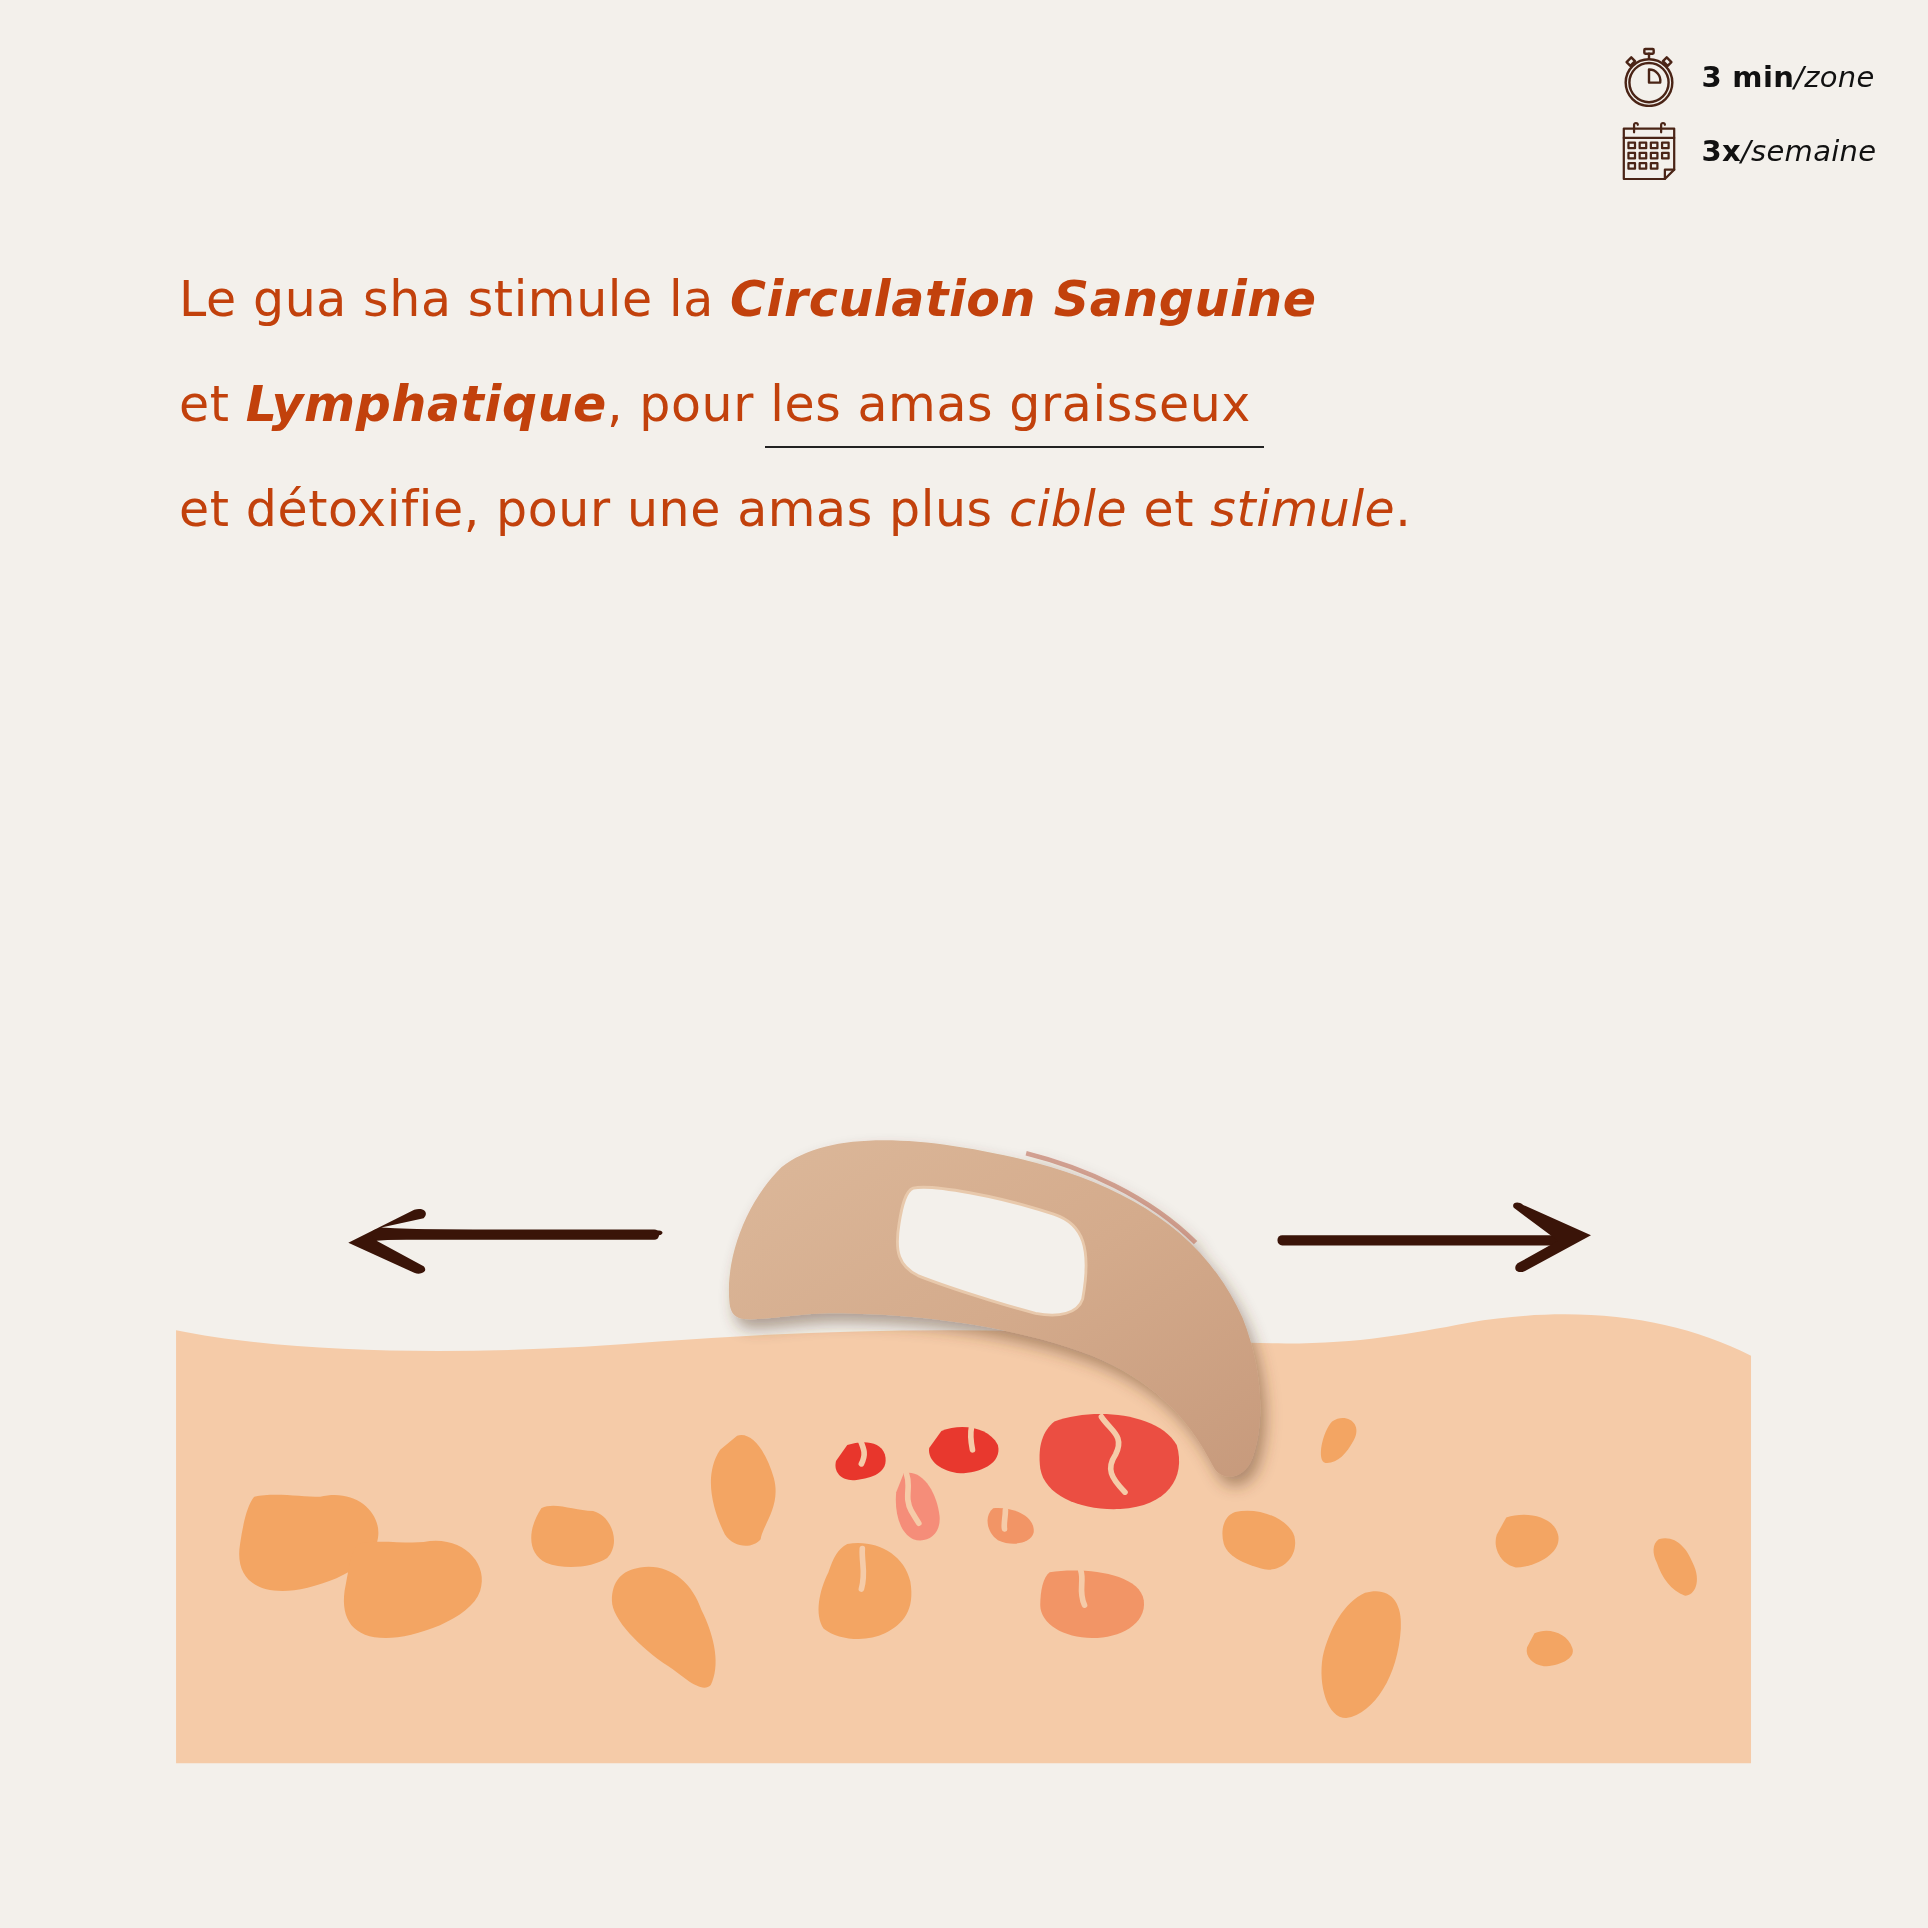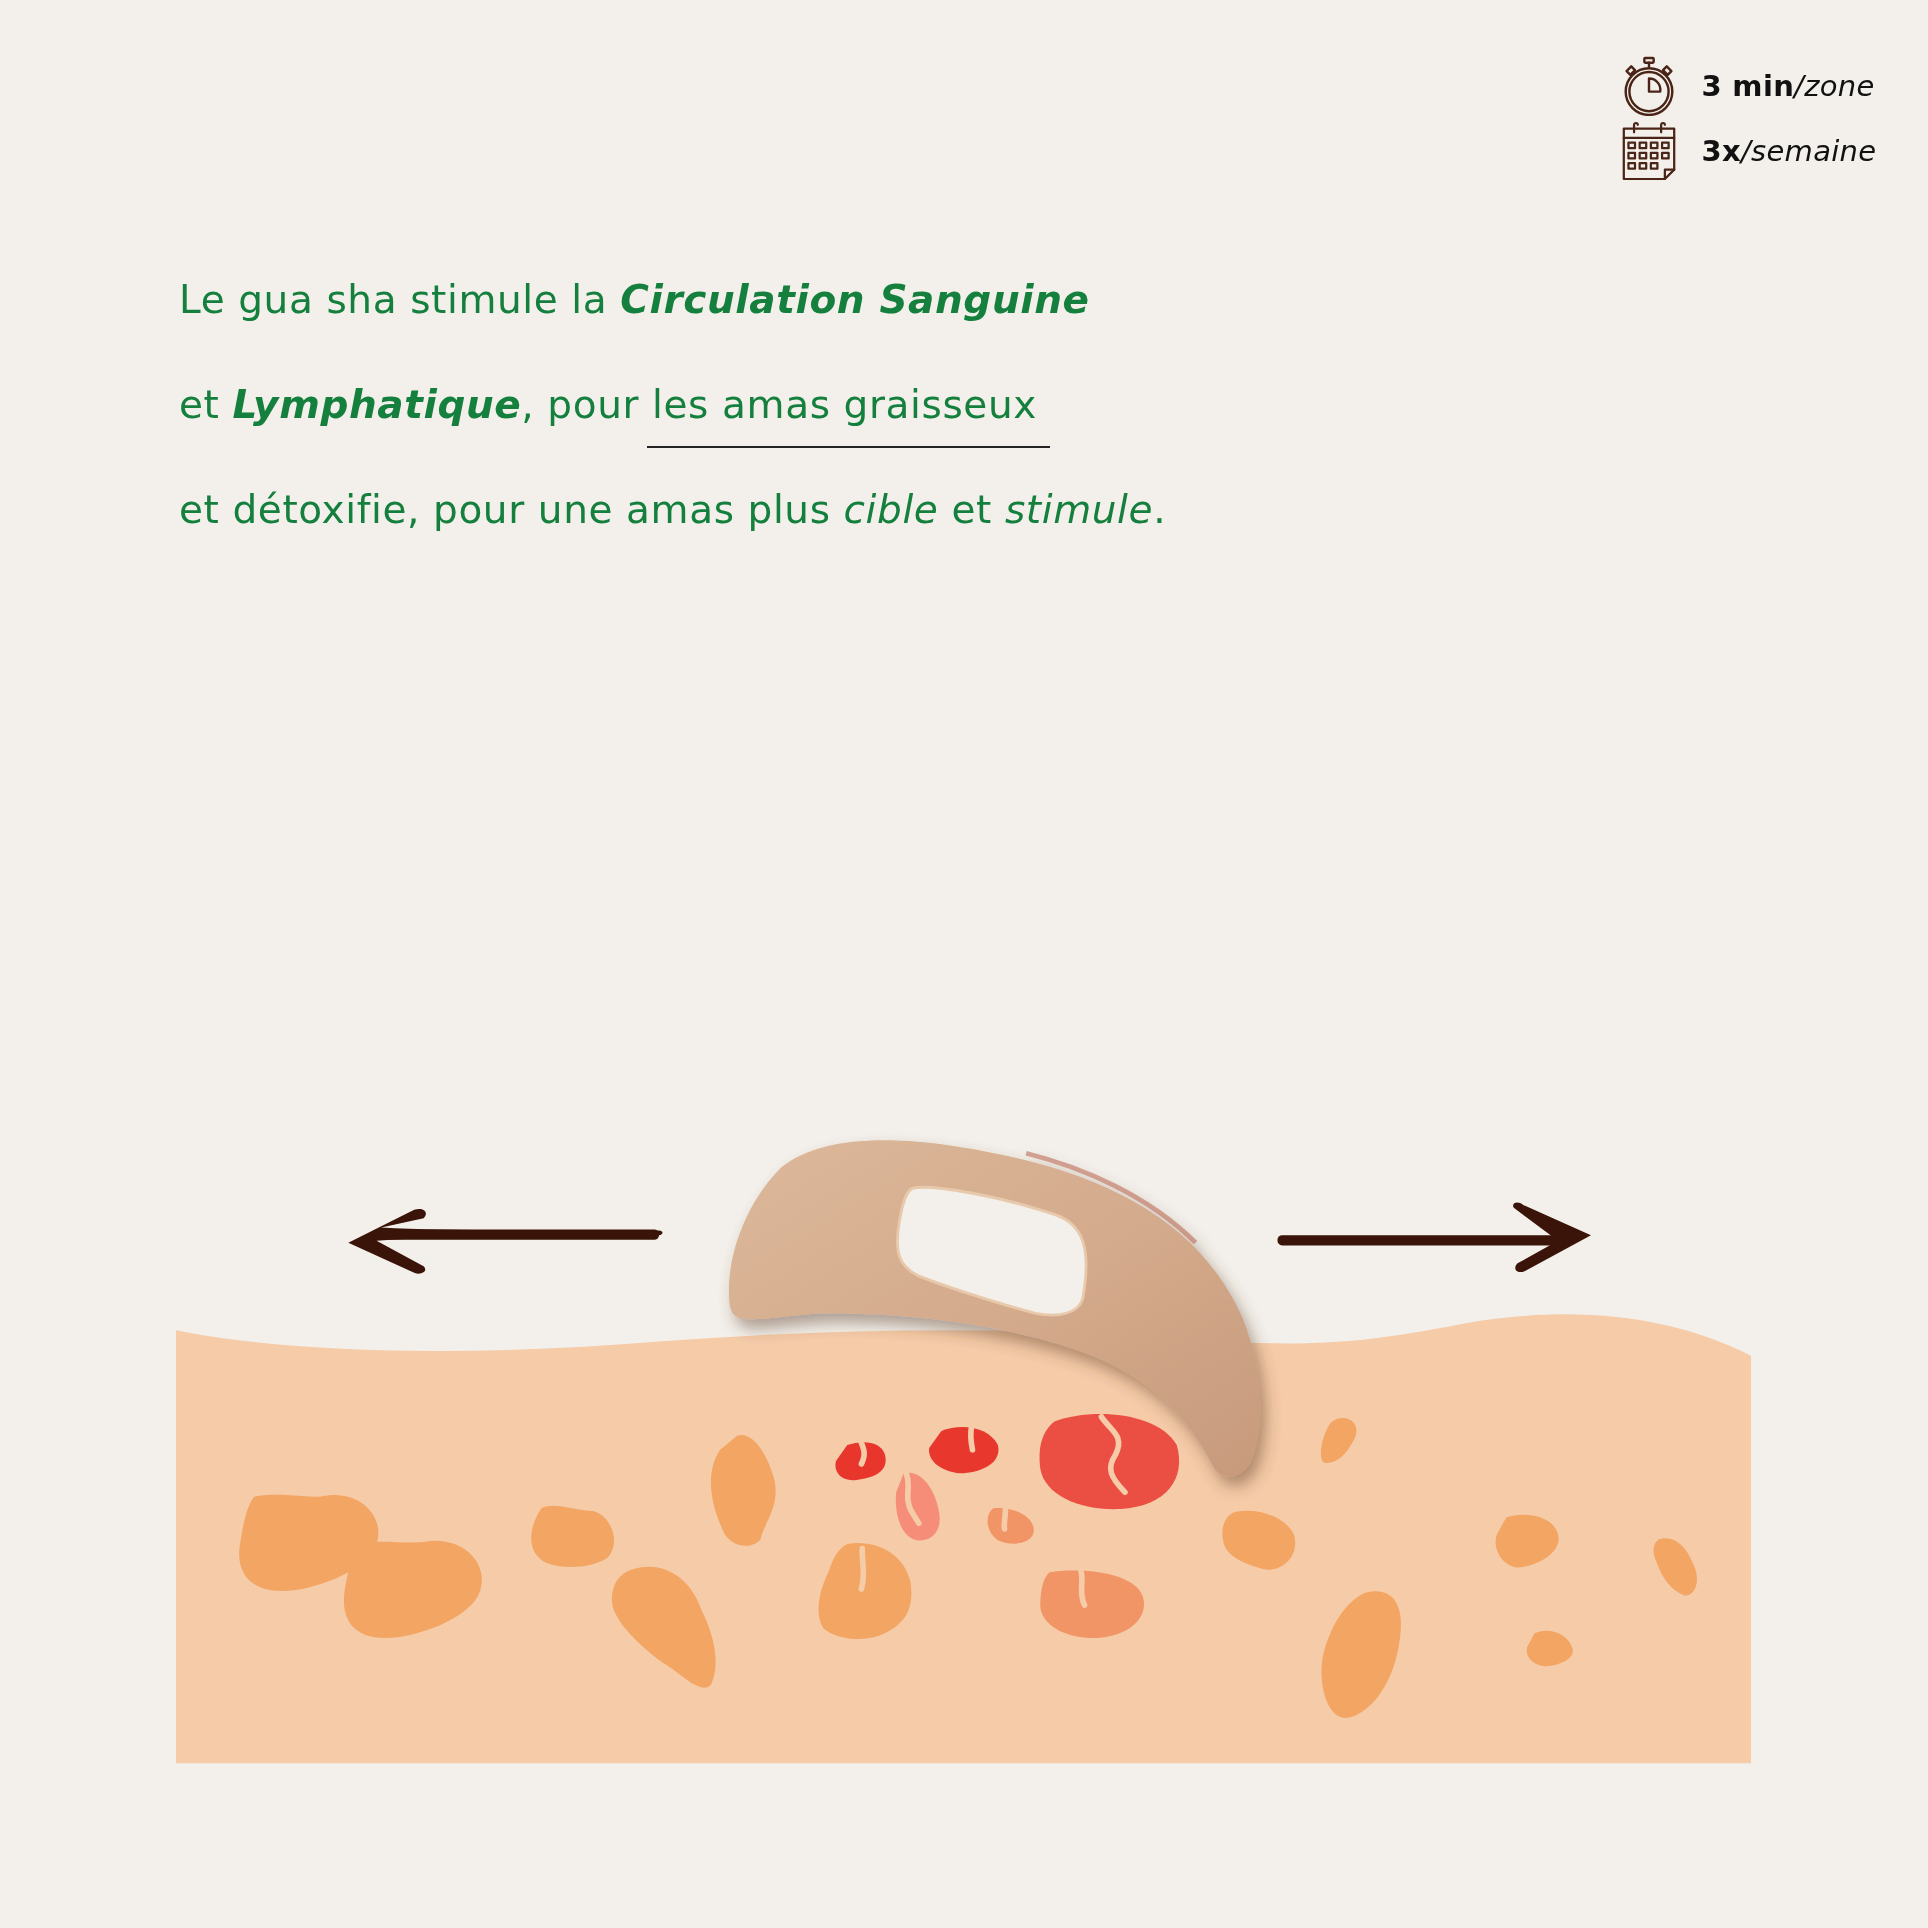--- a/index.html
+++ b/index.html
@@ -9,24 +9,24 @@
     position: relative; overflow: hidden;
     font-family: "DejaVu Sans", "Liberation Sans", sans-serif;
     color: #111;
   }
   .badges { position: absolute; left: 1621px; top: 38px; }
   .badge { position: absolute; left: 0; display: flex; align-items: center; white-space: nowrap; }
   .badge .ic { width: 56px; height: 60px; display: block; }
   .badge .txt { margin-left: 24.5px; font-size: 29px; letter-spacing: 0.3px; }
   .badge .txt b { font-weight: bold; }
   .badge .txt i { font-style: italic; }
-  .badge-time { top: 18px; }
+  .badge-time { top: 9px; }
   .badge-freq { top: 83px; }
 
-  .headline { position: absolute; left: 179px; top: 247px; font-size: 39px; line-height: 105px; letter-spacing: 0.6px; color: #15803d; }
+  .headline { position: absolute; left: 179px; top: 247px; font-size: 49px; line-height: 105px; letter-spacing: 0.6px; color: #c2410c; }
   .headline .line { display: block; white-space: nowrap; }
   .headline .bi { font-weight: bold; font-style: italic; }
   .headline .it { font-style: italic; }
   .headline .ul { display: inline-block; position: relative; padding: 0 13px 0 5.6px; margin-left: -5.6px; text-align: center; }
   .headline .ul::after { content: ""; position: absolute; left: 0; right: 0; bottom: 9.4px; height: 1.9px; background: #222; }
 
   .illustration { position: absolute; left: 0; top: 0; width: 1928px; height: 1928px; pointer-events: none; }
   .illustration svg { width: 1928px; height: 1928px; display: block; }
   .arrow { pointer-events: auto; }
 </style>

